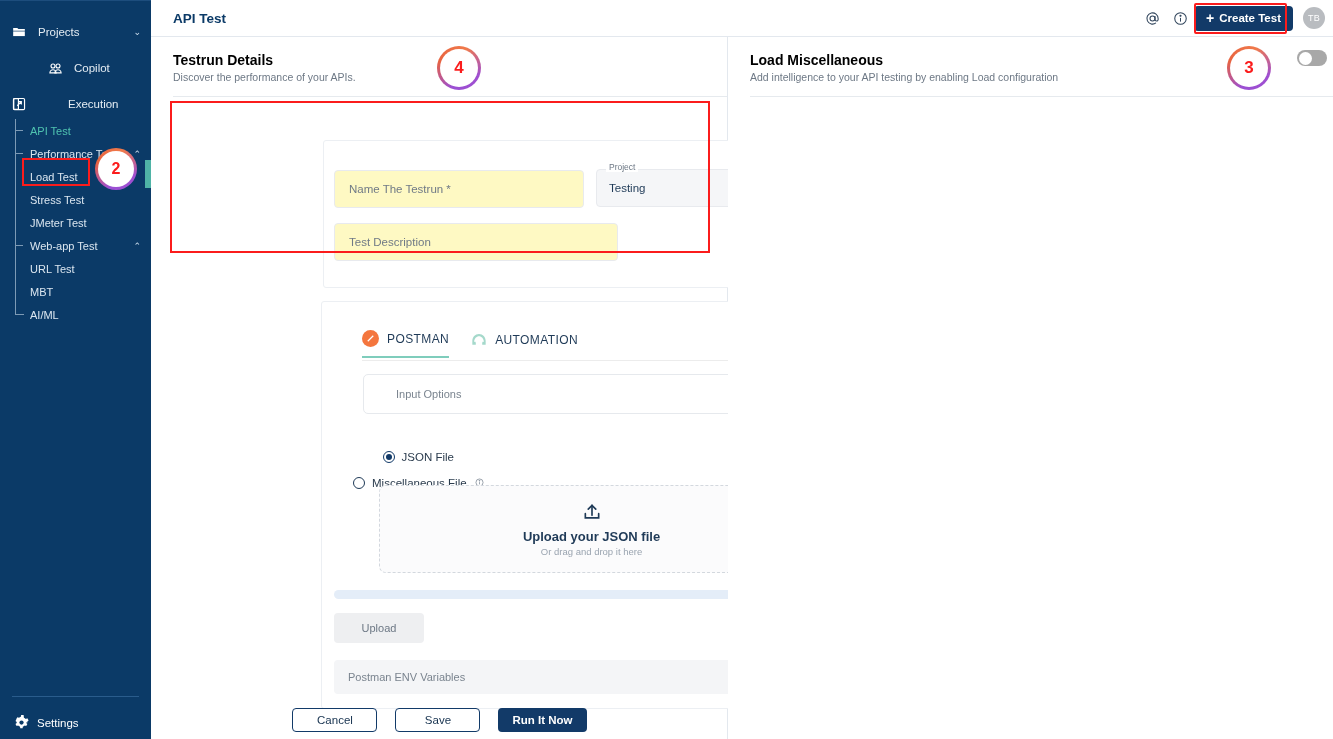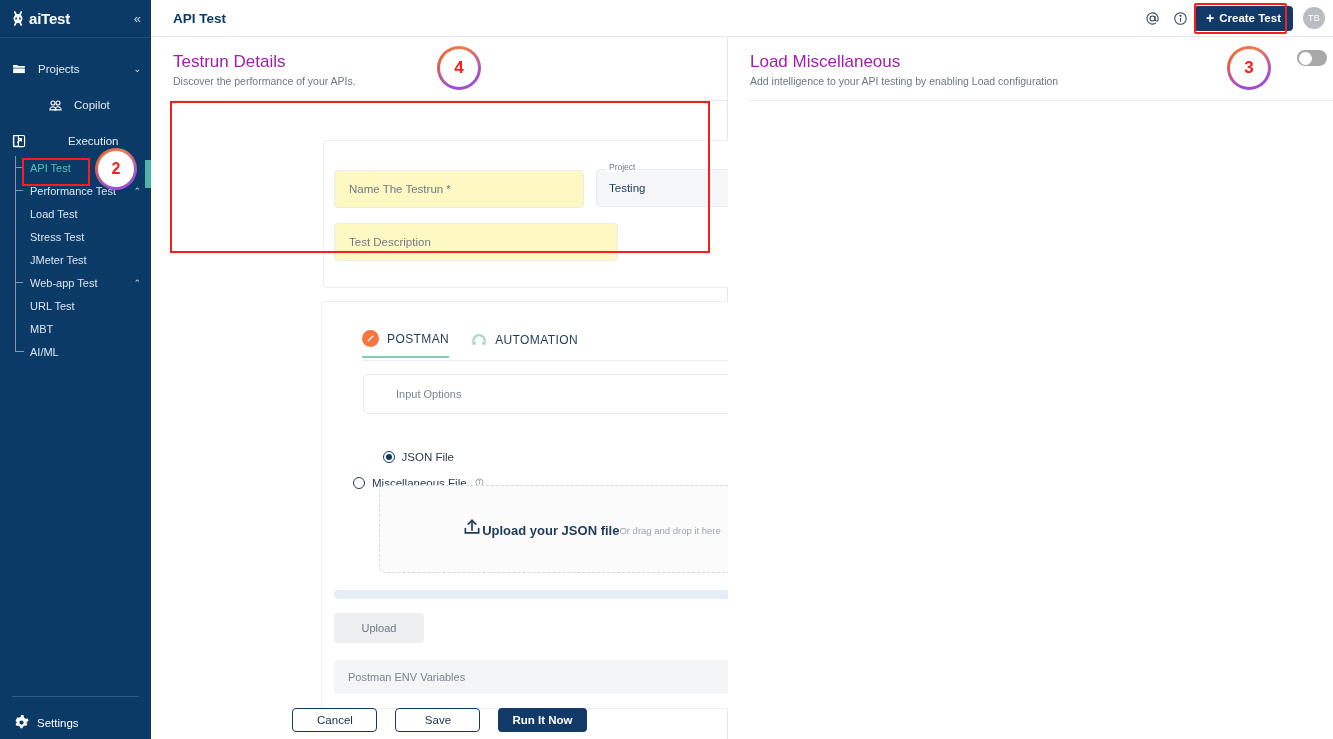--- a/index.html
+++ b/index.html
@@ -112,21 +112,21 @@
     position: absolute; left: 151px; top: 37px;
     width: 577px; height: 702px; background: #ffffff;
     border-right: 1px solid #e3e8ee;
   }
   #right-pane {
     position: absolute; left: 728px; top: 37px;
     right: 0; height: 702px; background: #ffffff;
   }
 
   .pane-header { padding: 15px 0 0 22px; position: relative; }
-  .pane-title { font-size: 17px; font-weight: normal; color: #a21caf; }
+  .pane-title { font-size: 14px; font-weight: bold; color: #000000; }
   .pane-sub { font-size: 10.5px; color: #6d7885; margin-top: 3px; }
   .pane-rule { height: 1px; background: #e6eaee; margin-top: 13px; margin-left: 0px;}
 
   
   .annot {
     position: absolute; width: 44px; height: 44px; border-radius: 50%;
     display: flex; align-items: center; justify-content: center;
     font-size: 17px; font-weight: bold; color: #fb1c1c;
     background:
       linear-gradient(#fff,#fff) padding-box,
@@ -209,21 +209,21 @@
     border: 1.5px solid #123a68; display: flex; align-items: center; justify-content: center;
   }
   .radio-outer.off { border-color: #1f3a57; }
   .radio-dot { width: 6px; height: 6px; border-radius: 50%; background: #123a68; }
   .info-sup { font-size: 8px; color: #7c8794; vertical-align: super; margin-left: 1px; }
 
   #dropzone {
     position: absolute; left: 57px; top: 183px; width: 425px; height: 88px;
     border: 1.5px dashed #d3d8de; border-radius: 7px;
     background: #fbfbfc;
-    display: flex; flex-direction: row; align-items: center; justify-content: center;
+    display: flex; flex-direction: column; align-items: center; justify-content: center;
     cursor: pointer;
   }
   #dropzone-title { font-size: 13px; font-weight: bold; color: #1f3a57; margin-top: 3px; }
   #dropzone-sub { font-size: 9.5px; color: #9aa4b0; margin-top: 2px; }
 
   #progress-row {
     position: absolute; left: 12px; top: 287px; width: 515px;
     display: flex; align-items: center; gap: 7px;
   }
   #progress-track {
@@ -273,28 +273,20 @@
   #load-toggle .knob {
     width: 13px; height: 13px; border-radius: 50%; background: #ffffff; margin-left: 2px;
   }
 </style>
 </head>
 <body>
 
 <div id="root">
 
   <div id="sidebar">
-    <div id="sidebar-logo">
-      <svg width="17" height="17" viewBox="0 0 24 24">
-        <path d="M13 3 L4 21 M4 3 L13 21" stroke="#ffffff" stroke-width="2.6" fill="none" stroke-linecap="round"></path>
-        <circle cx="8.5" cy="12" r="5" stroke="#ffffff" stroke-width="2.6" fill="none"></circle>
-      </svg>
-      <span class="logo-text">aiTest</span>
-      <span id="collapse-btn">«</span>
-    </div>
     <div id="sidebar-divider"></div>
 
     <div class="nav-list">
 
       <div class="nav-item">
         <span class="nav-icon">
           <svg width="14" height="14" viewBox="0 0 24 24" fill="#ffffff">
             <path d="M2 5h7l2 2h11v3H2z"></path>
               <path d="M2 11h20v8H2z"></path>
           </svg>

